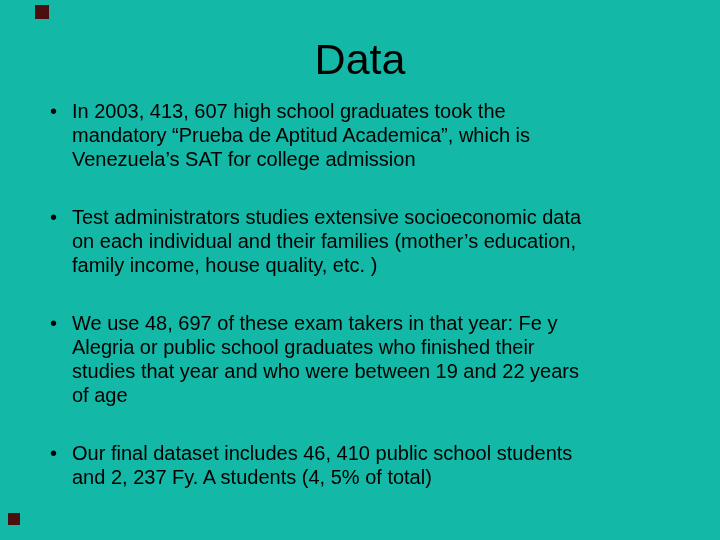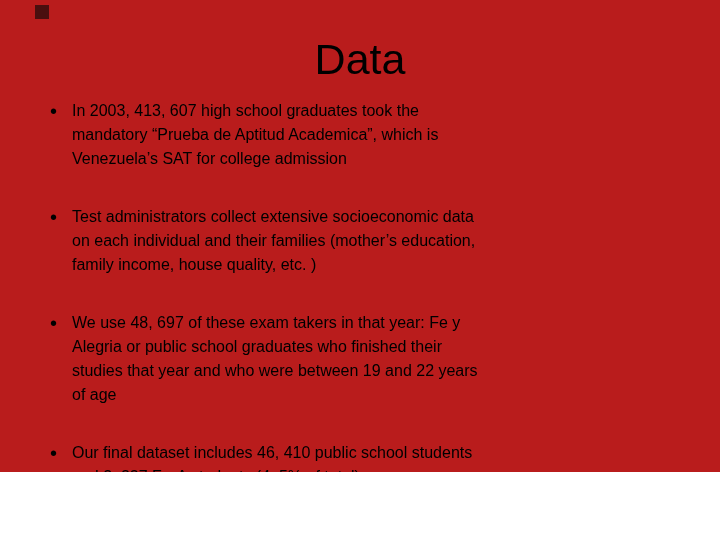--- a/index.html
+++ b/index.html
@@ -3,22 +3,22 @@
   <meta charset="utf-8">
   <style>
     html, body {
       margin: 0;
       padding: 0;
       background: #ffffff;
     }
     .slide {
       position: relative;
       width: 720px;
-      height: 472px;
-      background: #b91c1c;
+      height: 540px;
+      background: #14b8a6;
       overflow: hidden;
       font-family: "Liberation Sans", sans-serif;
       color: #000000;
     }
     .corner-square {
       position: absolute;
       background: #4a0f0f;
     }
     .corner-square.top-left {
       left: 35px;
@@ -52,21 +52,21 @@
       margin: 0 0 34px 0;
     }
     .bullet-marker {
       flex: 0 0 22px;
       width: 22px;
       font-size: 20px;
       line-height: 24px;
     }
     .bullet-text {
       flex: 1 1 auto;
-      font-size: 16px;
+      font-size: 20px;
       line-height: 24px;
       white-space: pre-line;
       max-width: 618px;
     }
   </style>
 </head>
 <body>
 
 <div class="slide">
 
@@ -80,21 +80,21 @@
 
     <li class="bullet-item">
       <span class="bullet-marker">•</span>
       <span class="bullet-text">In 2003, 413, 607 high school graduates took the
 mandatory “Prueba de Aptitud Academica”, which is
 Venezuela’s SAT for college admission</span>
     </li>
 
     <li class="bullet-item">
       <span class="bullet-marker">•</span>
-      <span class="bullet-text">Test administrators collect extensive socioeconomic data
+      <span class="bullet-text">Test administrators studies extensive socioeconomic data
 on each individual and their families (mother’s education,
 family income, house quality, etc. )</span>
     </li>
 
     <li class="bullet-item">
       <span class="bullet-marker">•</span>
       <span class="bullet-text">We use 48, 697 of these exam takers in that year: Fe y
 Alegria or public school graduates who finished their
 studies that year and who were between 19 and 22 years
 of age</span>

